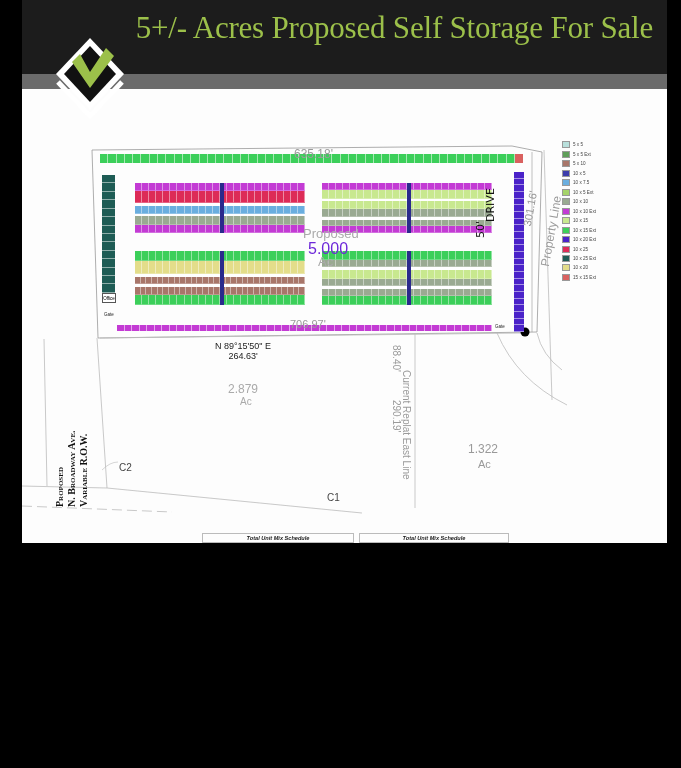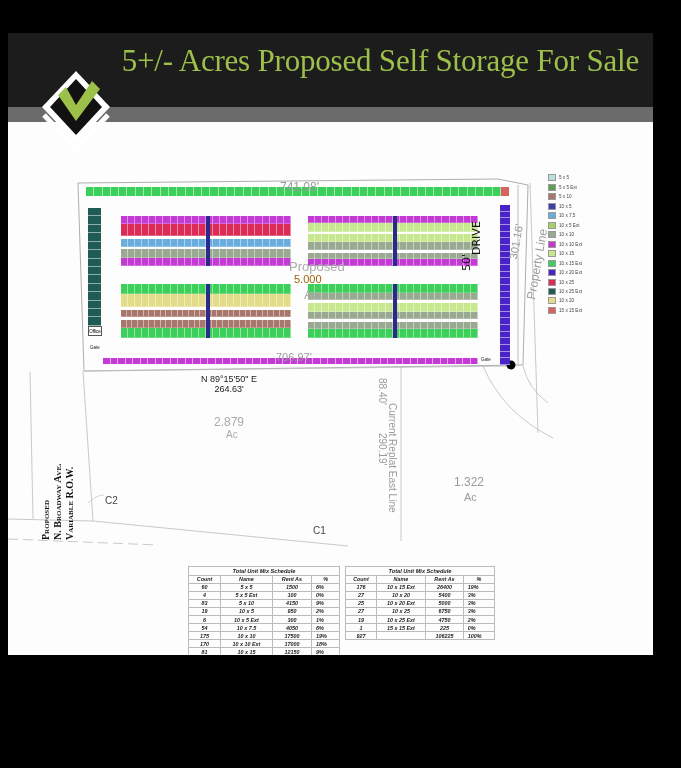--- a/index.html
+++ b/index.html
@@ -1,19 +1,19 @@
 <!DOCTYPE html>
 <html><head>
 <meta charset="utf-8">
 <style>
   * { box-sizing: border-box; margin: 0; padding: 0; }
   html, body { width: 681px; height: 768px; overflow: hidden; background: #000; }
   body { position: relative; font-family: "Liberation Sans", sans-serif; }
 
-  .page { position: absolute; left: 8px; top: 0; width: 645px; height: 622px; background: #fdfdfd; overflow: hidden; margin-top: 33px; }
+  .page { position: absolute; left: 22px; top: 0; width: 645px; height: 543px; background: #fdfdfd; overflow: hidden; }
   .right-edge { position: absolute; left: 667px; top: 0; width: 14px; height: 768px; background: #000; }
 
   .header { position: absolute; left: 0; top: 0; width: 645px; height: 74px; background: #1c1c1c; }
   .header-band { position: absolute; left: 0; top: 74px; width: 645px; height: 15px; background: #6b6b6b; }
   .title { position: absolute; right: 14px; top: 10px; font-family: "Liberation Serif", serif; font-size: 31px; color: #9cc04a; white-space: nowrap; letter-spacing: -0.2px; }
   .subtitle { position: absolute; right: 14px; top: 40px; font-family: "Liberation Serif", serif; font-size: 24px; color: #f2f2f2; white-space: nowrap; }
 
   .logo { position: absolute; left: 28px; top: 32px; width: 80px; height: 88px; }
 
   
@@ -124,21 +124,21 @@
         <span></span>
         <span></span>
         <span></span>
         <span></span>
         <span></span>
         <span></span>
         <span></span>
     </div>
     <div class="abs" style="left:493px;top:154px;width:8px;height:9px;background:#d9615f;"></div>
 
-    <div class="abs dimtxt" style="left:272px;top:147px;font-size:12px;">741.08'</div>
+    <div class="abs dimtxt" style="left:272px;top:147px;font-size:12px;">635.18'</div>
 
     <div class="strip" style="left:80px;top:175px;width:13px;height:118px;background:#1e5c55;flex-direction:column;">
       <span style="border-right:none;border-bottom:1px solid rgba(255,255,255,0.5)"></span>
         <span style="border-right:none;border-bottom:1px solid rgba(255,255,255,0.5)"></span>
         <span style="border-right:none;border-bottom:1px solid rgba(255,255,255,0.5)"></span>
         <span style="border-right:none;border-bottom:1px solid rgba(255,255,255,0.5)"></span>
         <span style="border-right:none;border-bottom:1px solid rgba(255,255,255,0.5)"></span>
         <span style="border-right:none;border-bottom:1px solid rgba(255,255,255,0.5)"></span>
         <span style="border-right:none;border-bottom:1px solid rgba(255,255,255,0.5)"></span>
         <span style="border-right:none;border-bottom:1px solid rgba(255,255,255,0.5)"></span>
@@ -836,21 +836,21 @@
         <span></span>
         <span></span>
         <span></span>
         <span></span>
         <span></span>
     </div>
     <div class="abs" style="left:473px;top:324px;font-size:4.5px;color:#222;">Gate</div>
     <div class="abs dimtxt" style="left:268px;top:318px;font-size:11px;">706.97'</div>
 
     <div class="abs dimtxt" style="left:281px;top:226px;font-size:13px;color:#aaa;">Proposed</div>
-    <div class="abs dimtxt" style="left:286px;top:240px;font-size:11px;color:#a16207;">5.000</div>
+    <div class="abs dimtxt" style="left:286px;top:240px;font-size:16px;color:#6d28d9;">5.000</div>
     <div class="abs dimtxt" style="left:296px;top:254px;font-size:13px;color:#aaa;">Ac</div>
 
     <div class="abs blk" style="left:462px;top:222px;font-size:11px;font-weight:normal;transform:rotate(-90deg);transform-origin:left top;">DRIVE</div>
     <div class="abs blk" style="left:452px;top:238px;font-size:11px;font-weight:normal;transform:rotate(-90deg);transform-origin:left top;">50'</div>
     <div class="abs dimtxt" style="left:499px;top:225px;font-size:11px;transform:rotate(-80deg);transform-origin:left top;">301.16'</div>
     <div class="abs dimtxt" style="left:516px;top:265px;font-size:12px;transform:rotate(-80deg);transform-origin:left top;white-space:nowrap;">Property Line</div>
 
     <div class="legend" id="legend">
         <div class="legend-item">
           <span class="legend-swatch" style="background: rgb(185, 224, 220);"></span>

